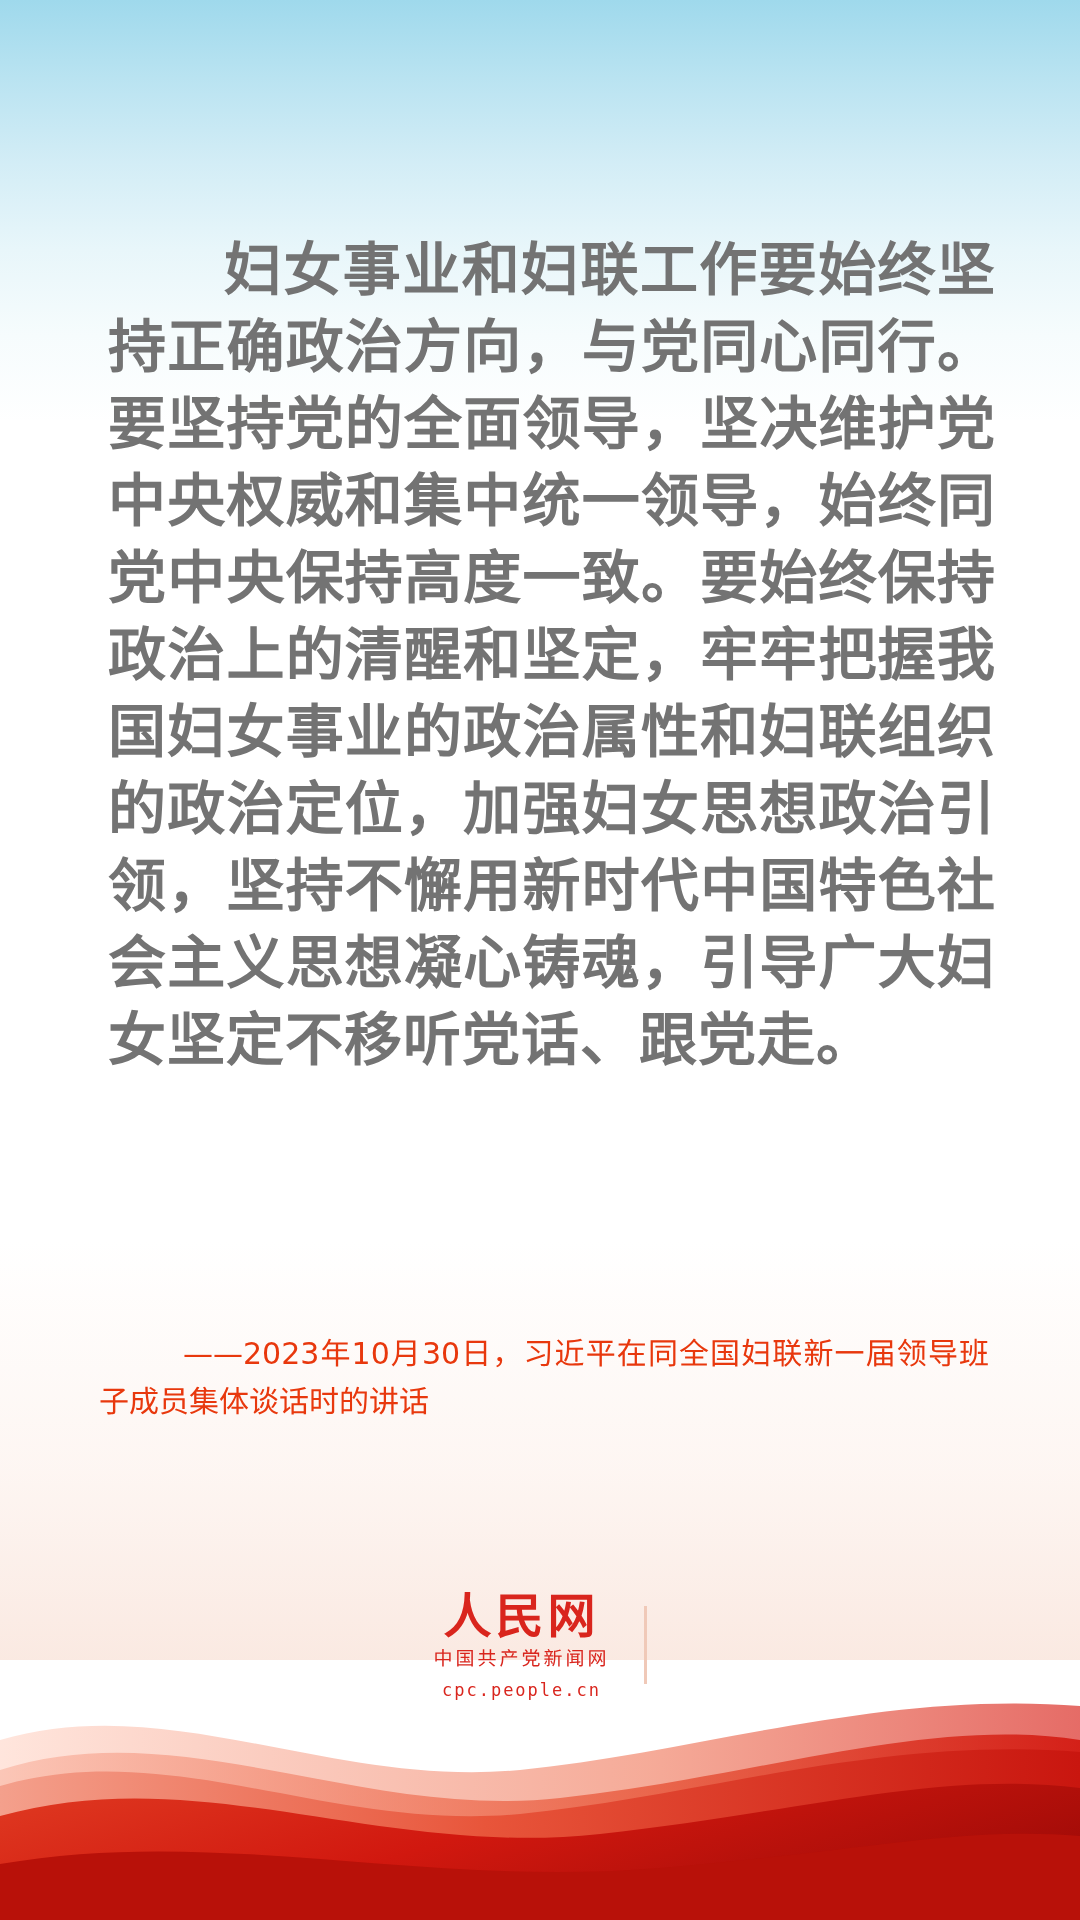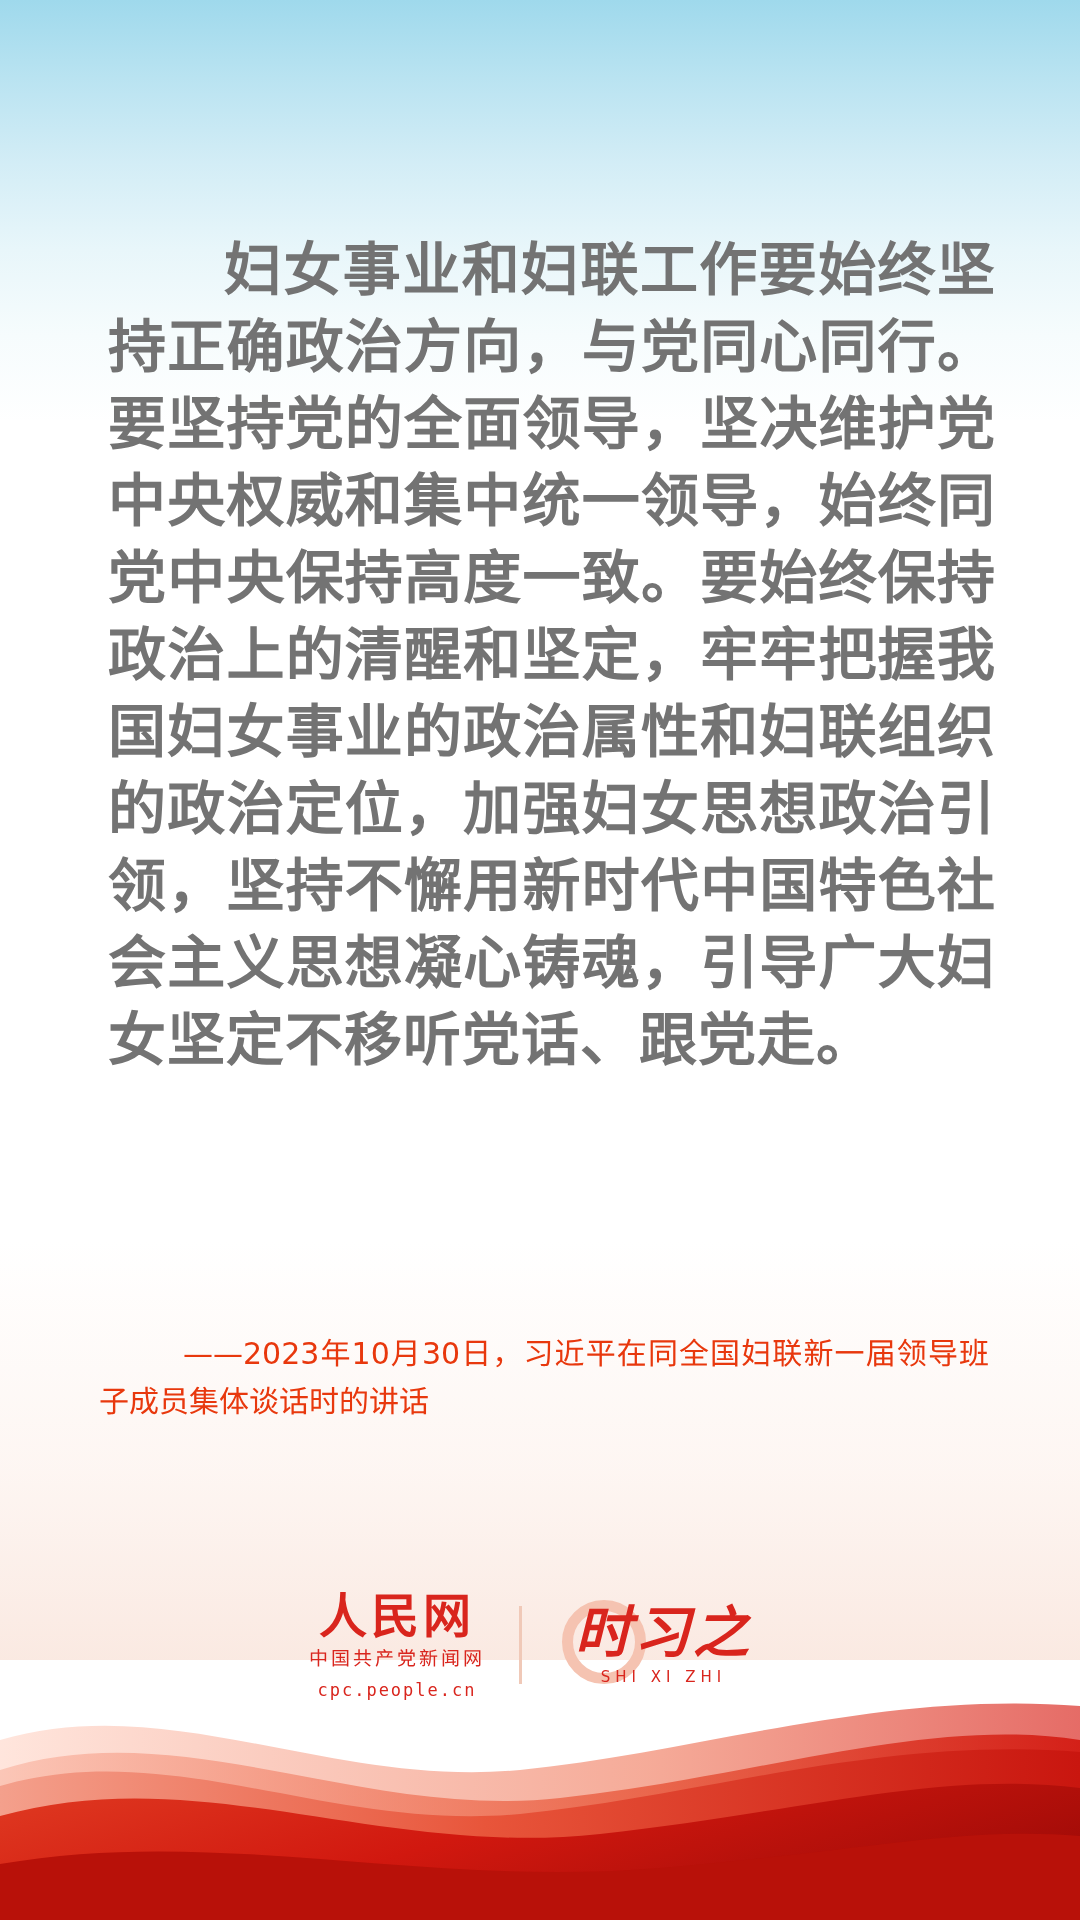--- a/index.html
+++ b/index.html
@@ -180,25 +180,20 @@
 <div class="logo-row">
 
   <div class="people-logo">
     <div class="cn-mark">人民网</div>
     <div class="cn-sub">中国共产党新闻网</div>
     <div class="cn-url">cpc.people.cn</div>
   </div>
 
   <div class="divider-bar"></div>
 
-  <div class="shixizhi">
-    <div class="ring"></div>
-    <div class="zh">时习之</div>
-    <div class="py">SHI XI ZHI</div>
-  </div>
 
 </div>
 
 <div class="ribbons">
   <svg viewBox="0 0 1080 300" preserveAspectRatio="none" xmlns="http://www.w3.org/2000/svg">
     <defs>
       <linearGradient id="g1" x1="0" y1="0" x2="1" y2="0">
         <stop offset="0" stop-color="#f4a08c"></stop>
         <stop offset="0.45" stop-color="#e8553a"></stop>
         <stop offset="1" stop-color="#c9160f"></stop>

